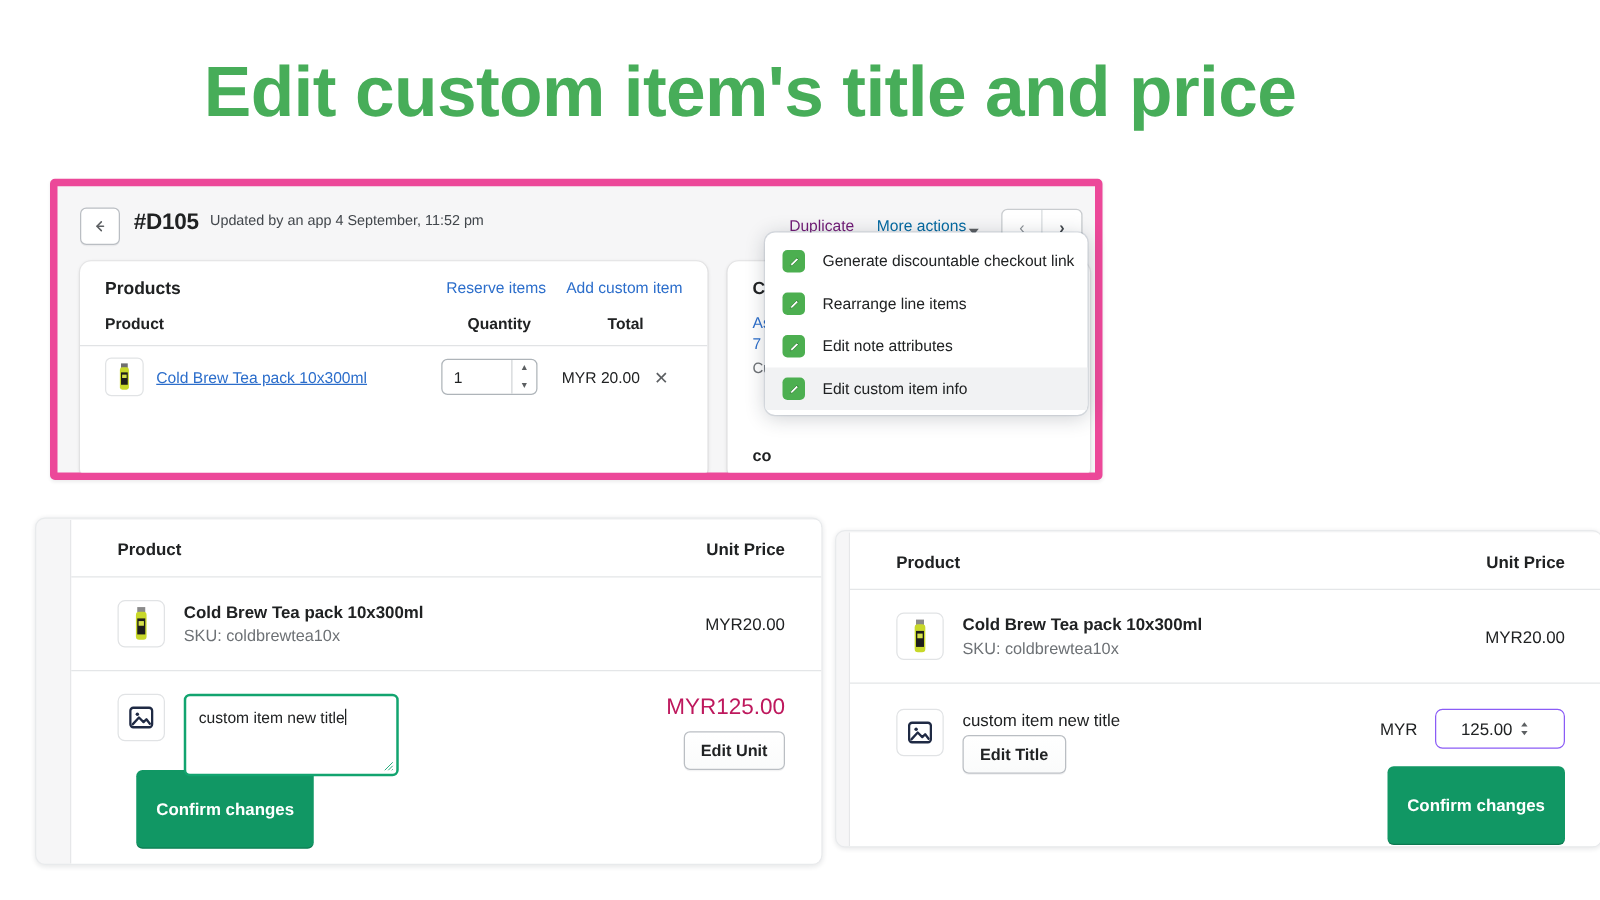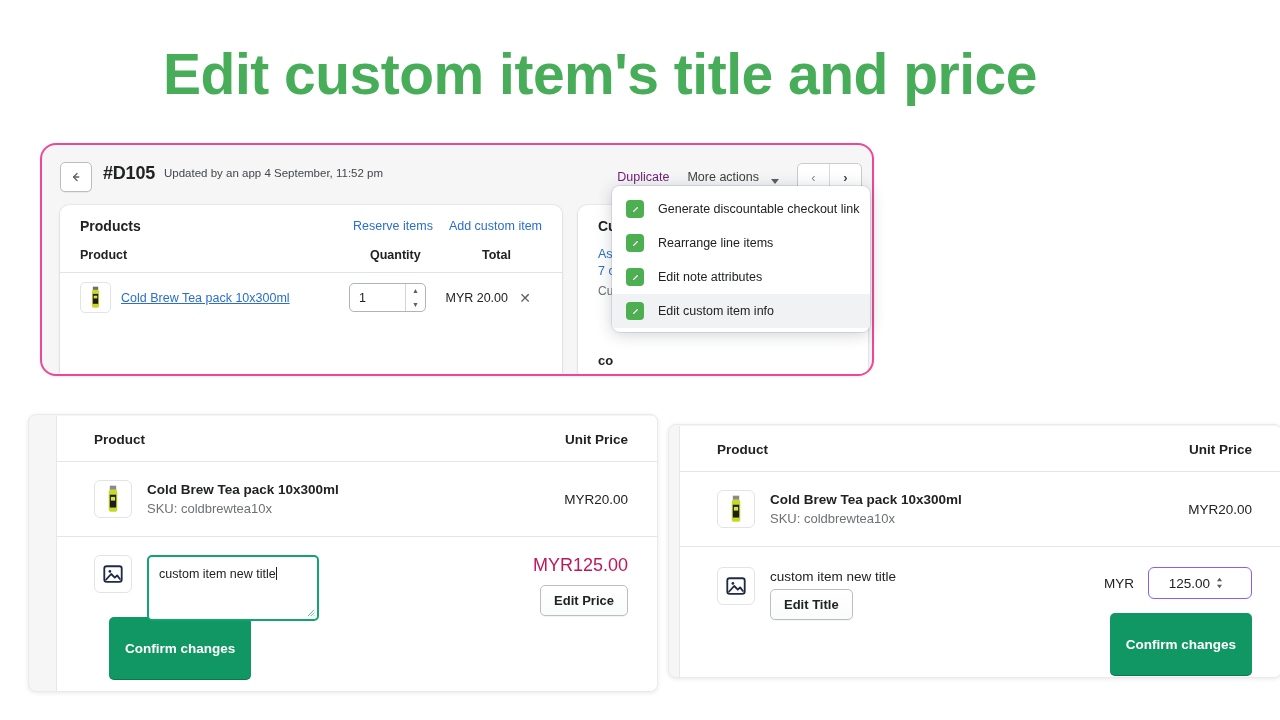--- a/index.html
+++ b/index.html
@@ -39,22 +39,22 @@
     border-radius: 10px;
   }
 
   
   .top-panel {
     left: 40px;
     top: 143px;
     width: 830px;
     height: 229px;
     background: #f6f6f7;
-    border: 2px solid #ec4899;
-    border-radius: 16px;
+    border: 6px solid #ec4899;
+    border-radius: 4px;
     overflow: hidden;
     box-shadow: 0 1px 3px rgba(22,29,37,.08);
     text-decoration: underline;
   }
   .top-bar {
     position: absolute;
     left: 0; top: 0;
     width: 830px;
     height: 60px;
   }
@@ -100,23 +100,23 @@
   .plain-btn {
     font-size: 12.5px;
     color: #701a75;
     padding: 5px 9px;
     border-radius: 5px;
     white-space: nowrap;
   }
   .more-actions {
     display: flex;
     align-items: flex-end;
-    gap: 12px;
-    font-size: 12.5px;
-    color: #404040;
+    gap: 2px;
+    font-size: 12.5px;
+    color: #0369a1;
     padding: 5px 9px;
     white-space: nowrap;
   }
   .caret {
     width: 0; height: 0;
     border-left: 4.5px solid transparent;
     border-right: 4.5px solid transparent;
     border-top: 5.5px solid #5c5f62;
   }
   .pager {
@@ -678,21 +678,21 @@
 
       <div class="title-textarea">
         <span>custom item new title</span><span class="caret-bar"></span>
         <svg class="resize-grip" viewBox="0 0 10 10">
           <path d="M9 1 L1 9 M9 4.5 L4.5 9 M9 8 L8 9" stroke="#12a46f" stroke-width="0.9"></path>
         </svg>
       </div>
 
       <div class="right-col">
         <div class="price-val">MYR125.00</div>
-        <div class="ghost-btn">Edit Price</div>
+        <div class="ghost-btn">Edit Unit</div>
       </div>
     </div>
 
     <div class="confirm-wrap-left">
       <span class="primary-btn">Confirm changes</span>
     </div>
   </div>
 </div>
 
 <div class="card br-card">

